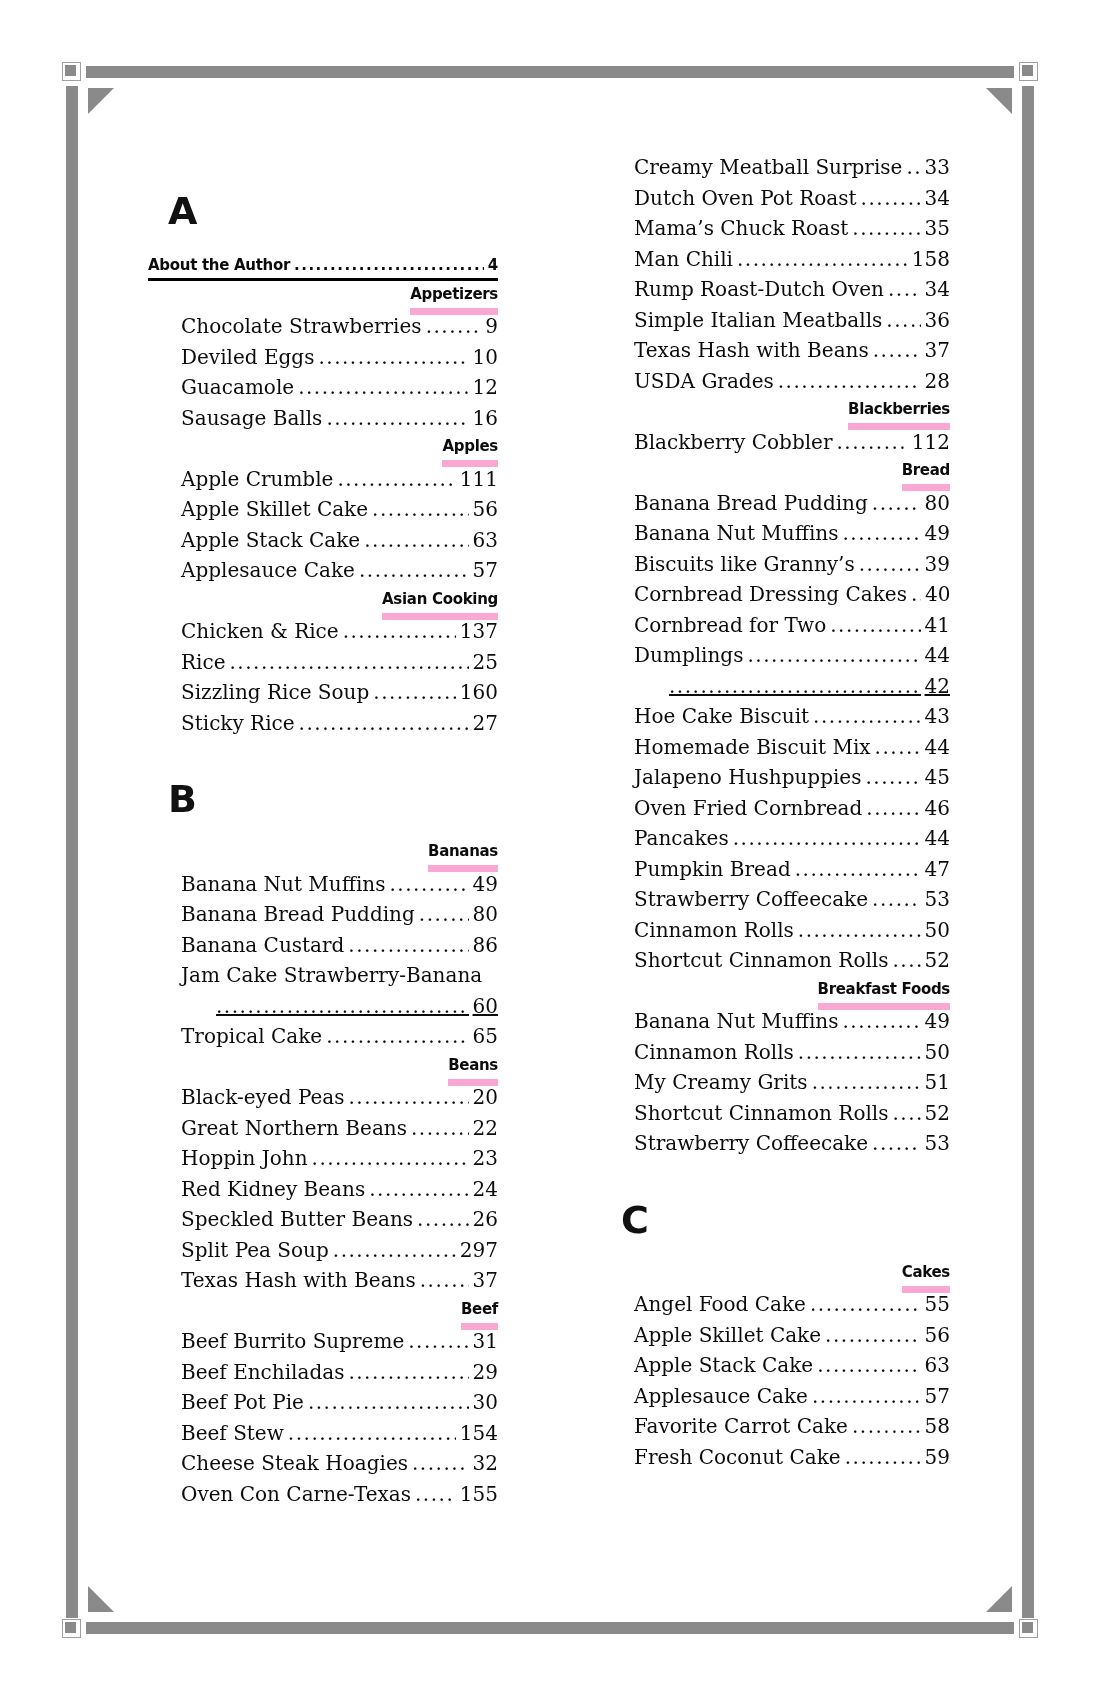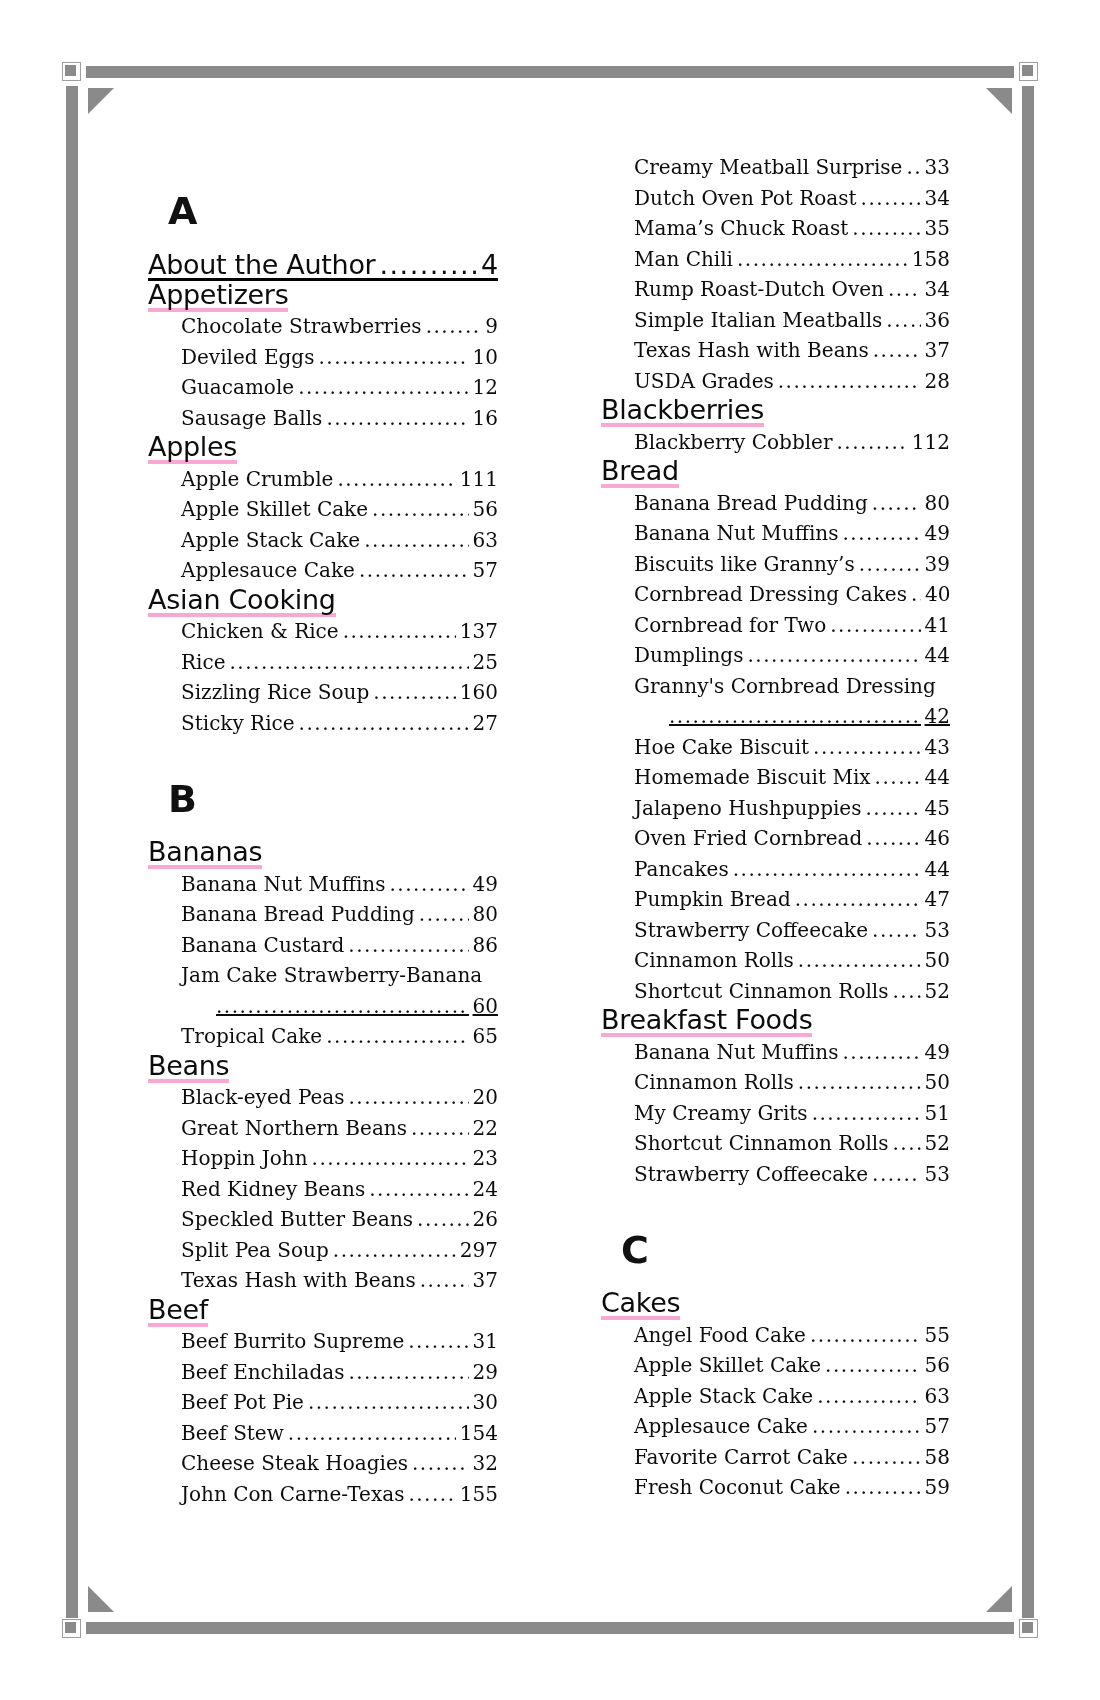--- a/index.html
+++ b/index.html
@@ -59,25 +59,25 @@
     flex:1 1 auto;overflow:hidden;white-space:nowrap;
     min-width:10px;padding-left:4px;
   }
   .leader::after{
     content:"....................................................................................";
     letter-spacing:1.5px;
   }
   .num{flex:0 0 auto;padding-left:4px;}
 
   .row.category-row{
-    font-family:"DejaVu Sans", sans-serif;font-weight:normal;
-    font-size:27px;letter-spacing:-0.3px;
+    font-family:"DejaVu Sans", sans-serif;font-weight:bold;
+    font-size:15px;letter-spacing:-0.3px;justify-content:flex-end;
   }
   .row.category-row .label{
-    display:inline-block;border-bottom:4px solid #f9a8d4;line-height:27px;
+    display:inline-block;border-bottom:7px solid #f9a8d4;line-height:27px;
   }
   .row.category-row.with-page .label{border-bottom:none;}
   .row.category-row.with-page{border-bottom:3px solid #000;height:var(--pitch);box-sizing:border-box;}
 
   .row.entry-row{margin-left:33px;}
   .row.cont-row{margin-left:64px;text-decoration:underline;}
 </style>
 </head>
 <body>
 
@@ -274,21 +274,21 @@
         <span class="label">Beef Stew</span>
         <span class="leader"></span>
         <span class="num">154</span>
       </div>
       <div class="row entry-row">
         <span class="label">Cheese Steak Hoagies</span>
         <span class="leader"></span>
         <span class="num">32</span>
       </div>
       <div class="row entry-row">
-        <span class="label">John Con Carne-Texas</span>
+        <span class="label">Oven Con Carne-Texas</span>
         <span class="leader"></span>
         <span class="num">155</span>
       </div>
     </div>
   <div class="col right" id="col-right">
       <div class="row entry-row">
         <span class="label">Creamy Meatball Surprise</span>
         <span class="leader"></span>
         <span class="num">33</span>
       </div>
@@ -361,23 +361,20 @@
       <div class="row entry-row">
         <span class="label">Cornbread for Two</span>
         <span class="leader"></span>
         <span class="num">41</span>
       </div>
       <div class="row entry-row">
         <span class="label">Dumplings</span>
         <span class="leader"></span>
         <span class="num">44</span>
       </div>
-      <div class="row entry-row">
-        <span class="label">Granny's Cornbread Dressing</span>
-      </div>
       <div class="row cont-row">
         <span class="leader"></span>
         <span class="num">42</span>
       </div>
       <div class="row entry-row">
         <span class="label">Hoe Cake Biscuit</span>
         <span class="leader"></span>
         <span class="num">43</span>
       </div>
       <div class="row entry-row">

